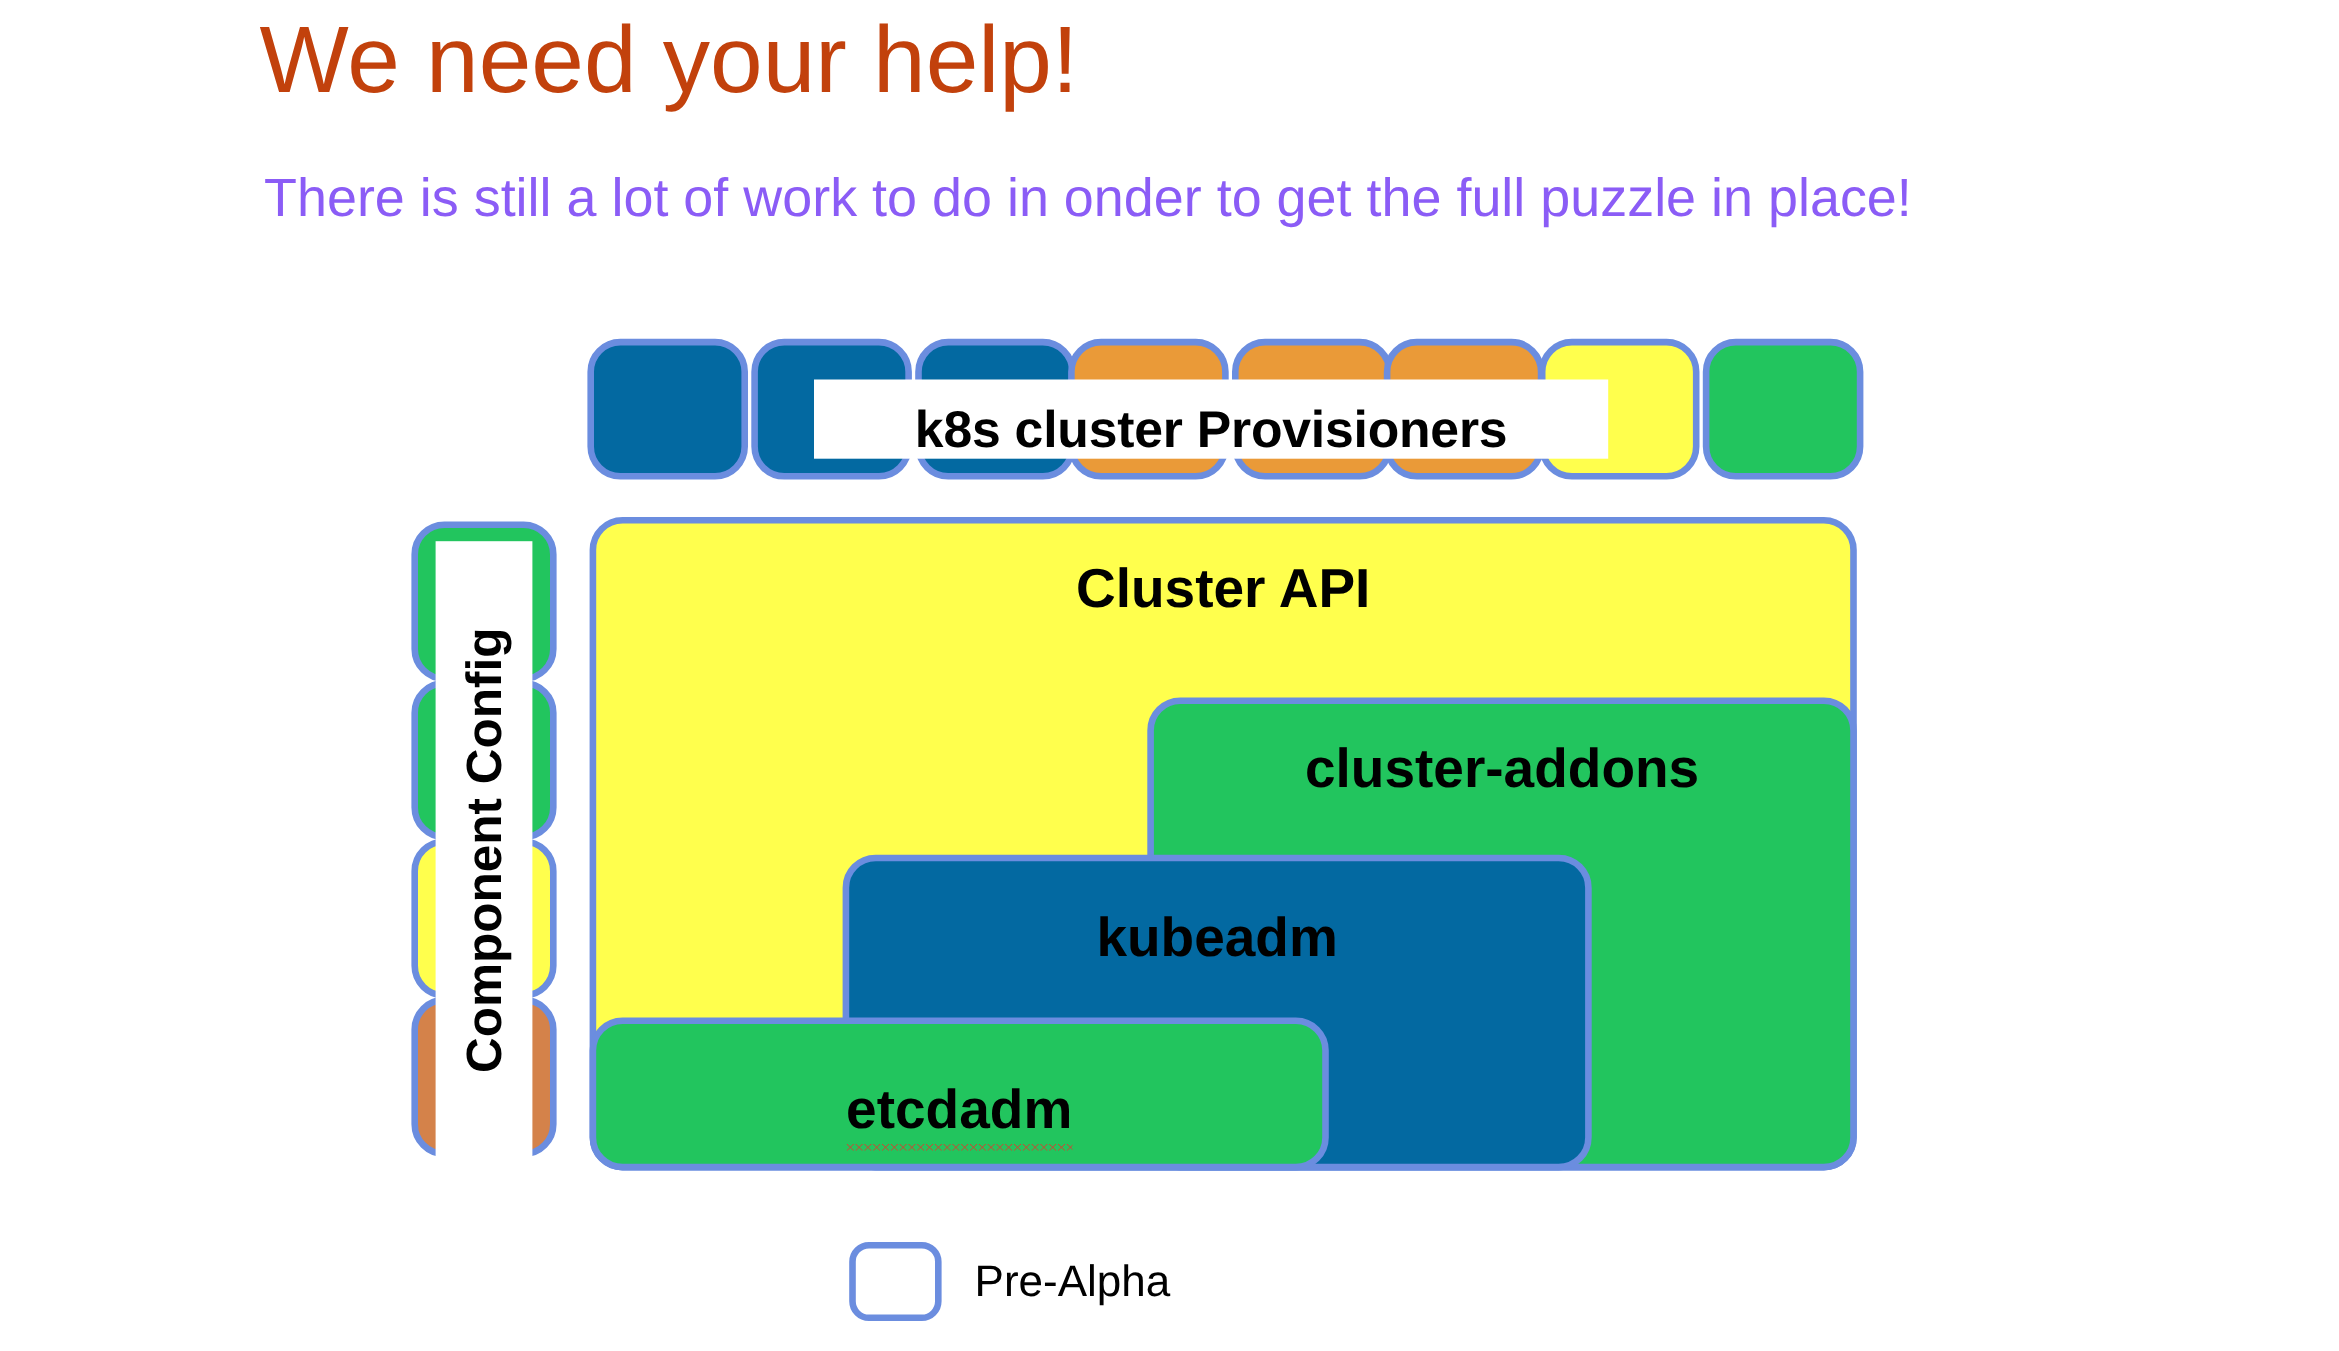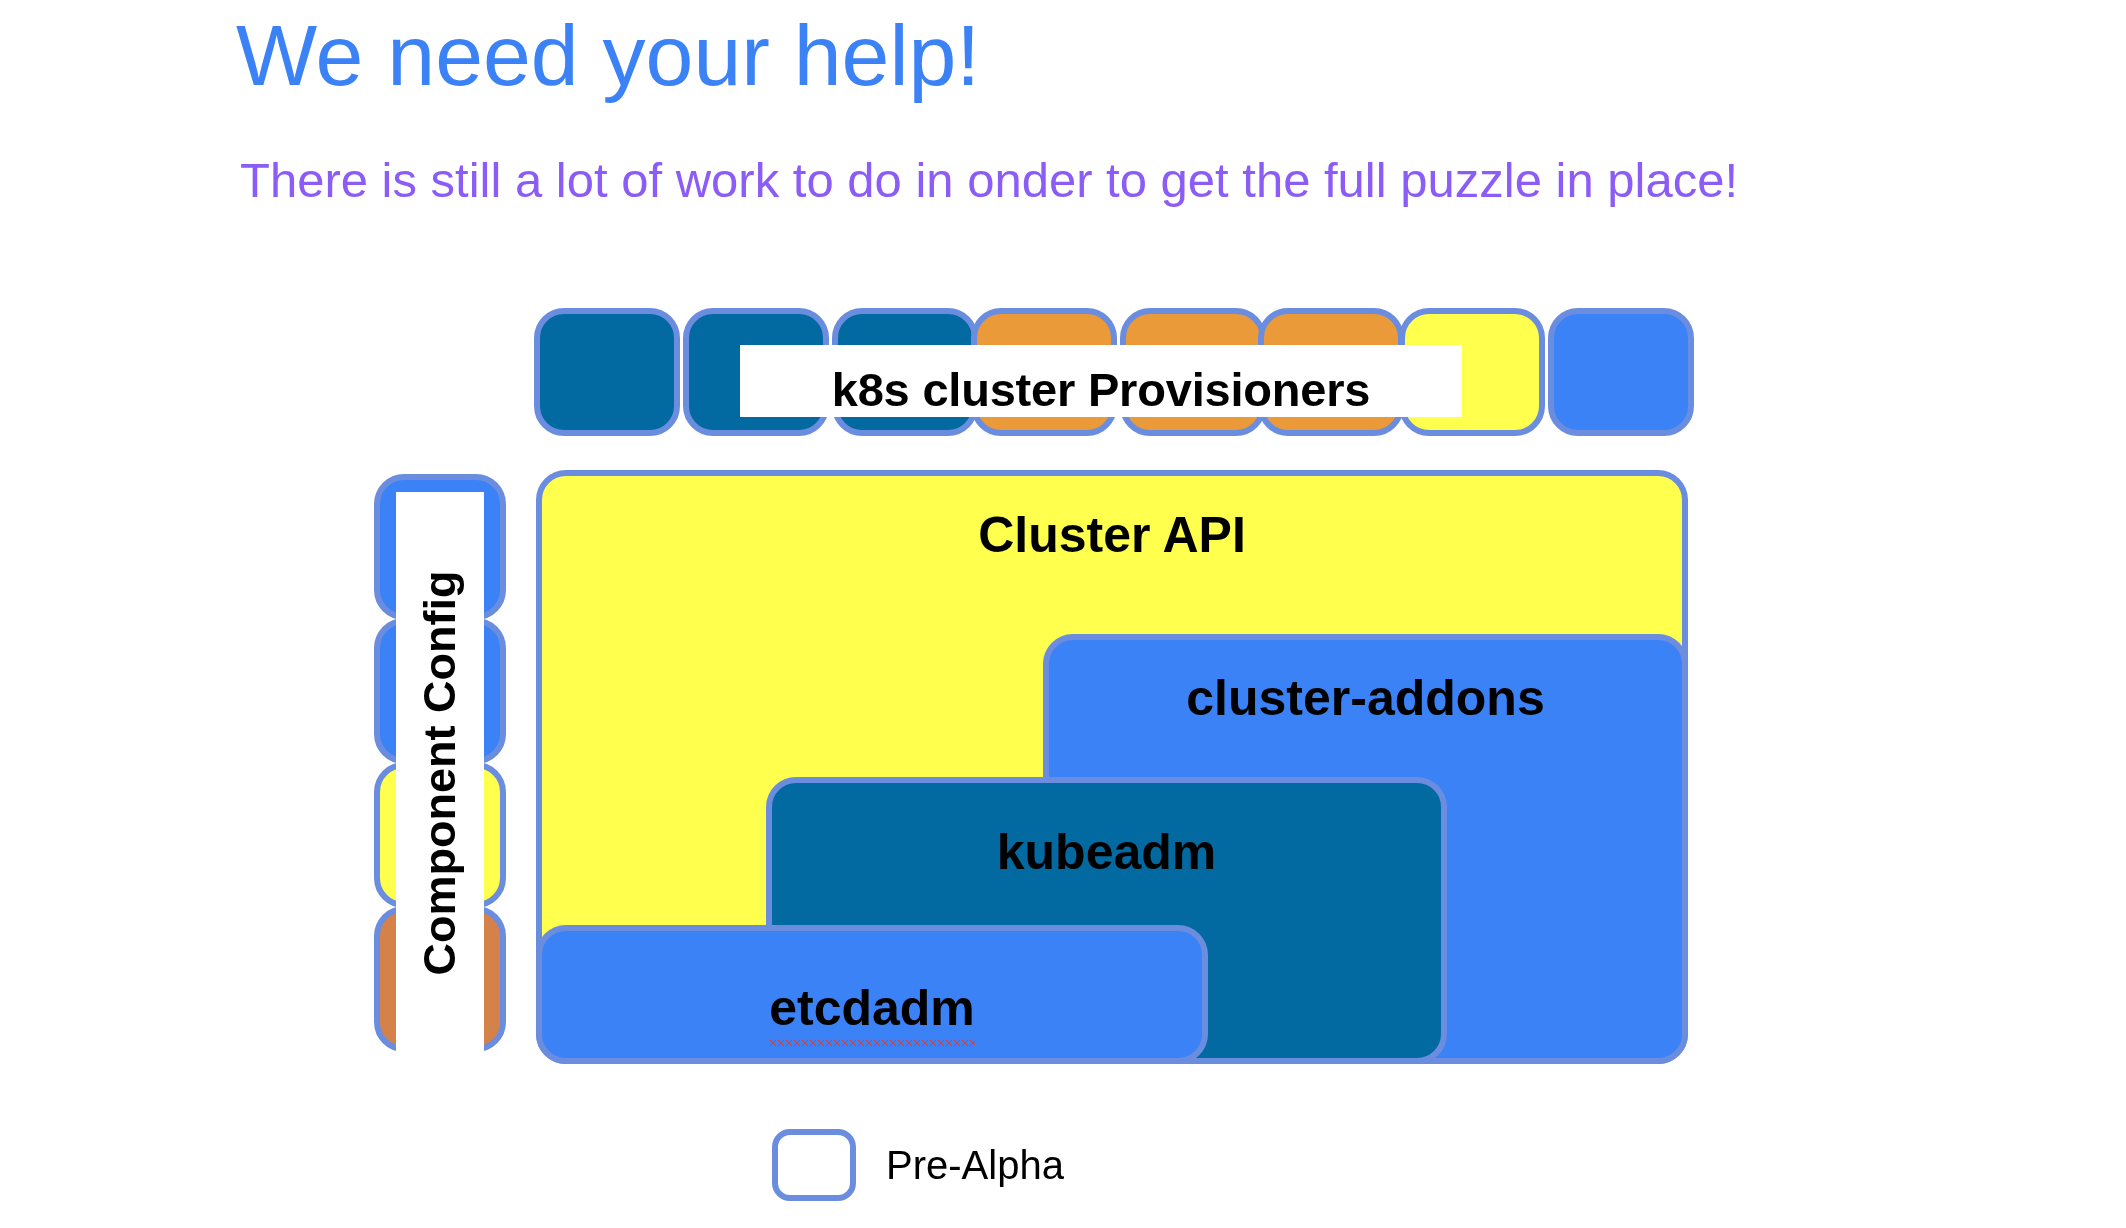--- a/index.html
+++ b/index.html
@@ -16,21 +16,21 @@
   }
 
   
   #slide-title {
     position: absolute;
     left: 236px;
     top: 10px;
     font-size: 86px;
     line-height: 1.05;
     font-weight: 400;
-    color: #3b82f6;
+    color: #c2410c;
     white-space: nowrap;
   }
   #slide-subtitle {
     position: absolute;
     left: 240px;
     top: 152px;
     font-size: 49px;
     line-height: 1.15;
     font-weight: 400;
     color: #8b5cf6;
@@ -42,21 +42,21 @@
     position: absolute;
     box-sizing: border-box;
     border: 6px solid #6b8ddf;
     border-radius: 26px;
     background: #ffffff;
   }
   .node.ga      { background: #0369a1; }
   .node.beta    { background: #ea9a38; }
   .node.beta-muted { background: #d4824a; }
   .node.alpha   { background: #ffff4d; }
-  .node.prealpha{ background: #3b82f6; }
+  .node.prealpha{ background: #22c55e; }
 
   .node-label {
     position: absolute;
     width: 100%;
     text-align: center;
     font-weight: bold;
     color: #000000;
     font-size: 44px;
     white-space: nowrap;
   }

